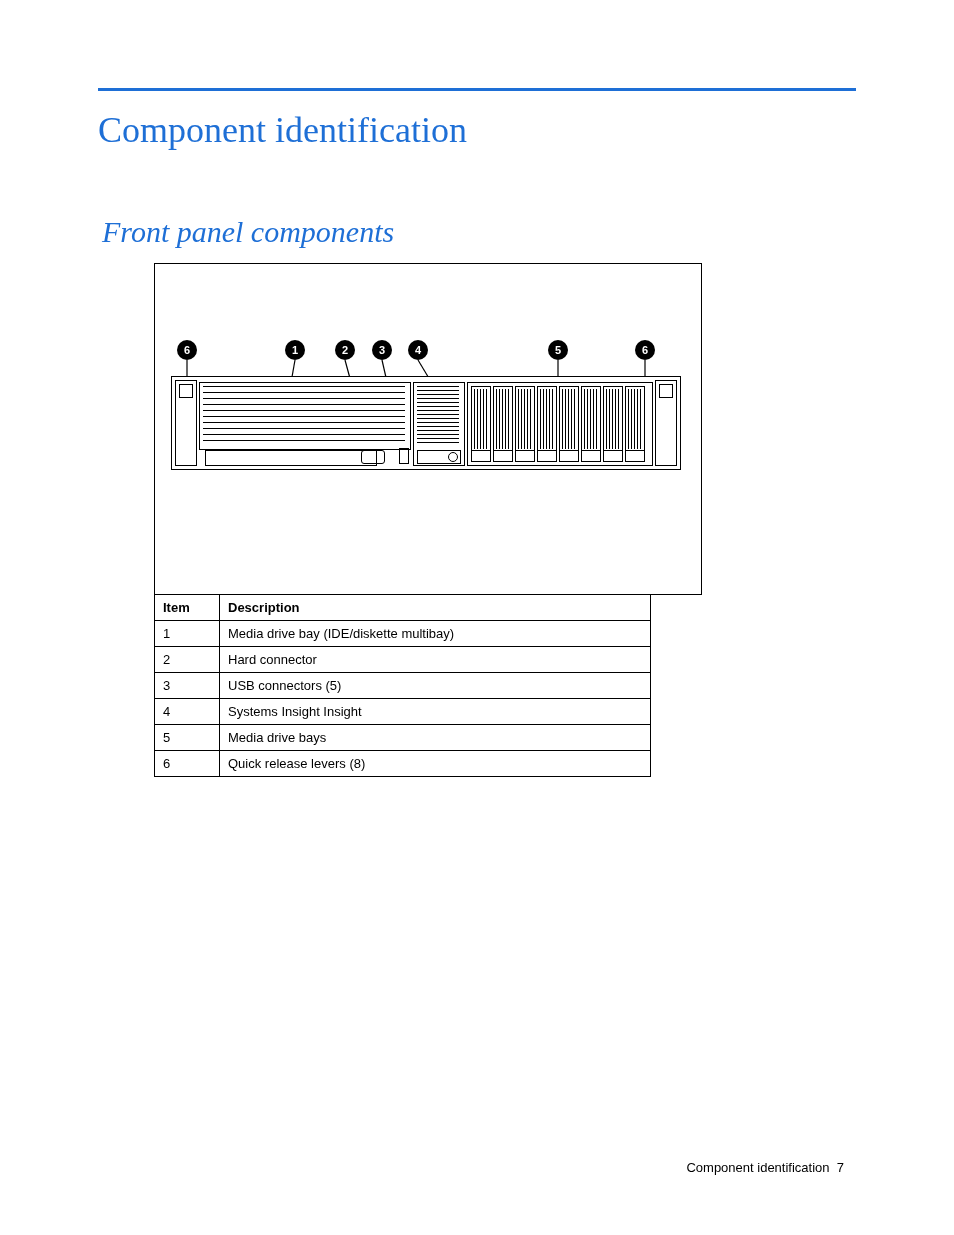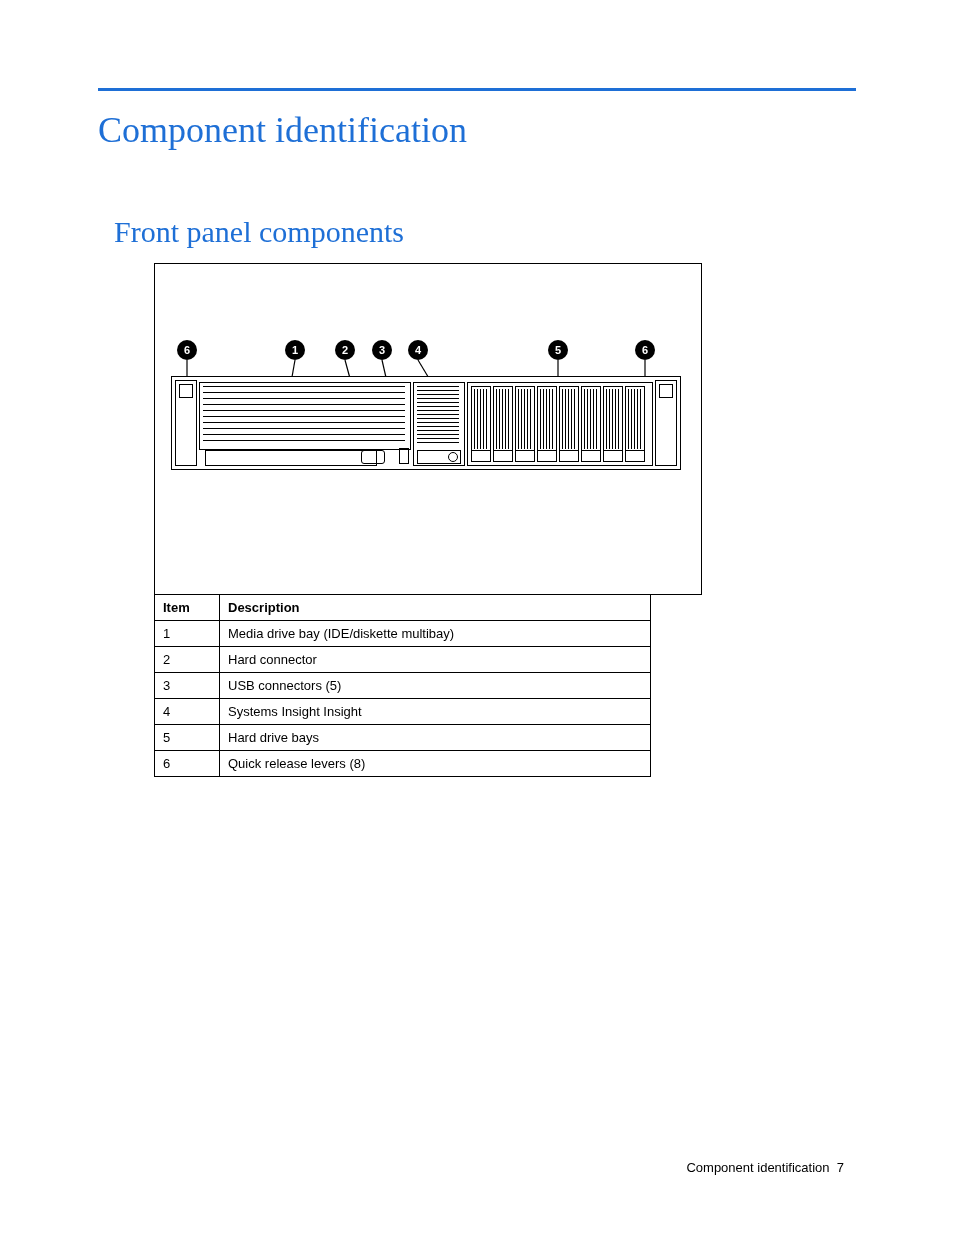--- a/index.html
+++ b/index.html
@@ -22,22 +22,23 @@
     font-size: 36px;
     font-weight: 400;
     color: #1e6fd6;
     margin: 0 0 64px 0;
     font-family: "Times New Roman", serif;
   }
   h2.subtitle {
     font-size: 30px;
     font-weight: 400;
     color: #1e6fd6;
-    margin: 0 0 14px 16px;
+    margin: 0 0 14px 4px;
     font-family: "Times New Roman", serif;
+    font-style: italic;
   }
   .diagram-frame {
     margin-left: 56px;
     width: 546px;
     height: 330px;
     border: 1.5px solid #000;
     position: relative;
     background: #fff;
     overflow: hidden;
   }
@@ -207,21 +208,21 @@
     <tr>
           <td class="item">3</td>
           <td>USB connectors (5)</td>
         </tr>
     <tr>
           <td class="item">4</td>
           <td>Systems Insight Insight</td>
         </tr>
     <tr>
           <td class="item">5</td>
-          <td>Hard drive bays</td>
+          <td>Media drive bays</td>
         </tr>
     <tr>
           <td class="item">6</td>
           <td>Quick release levers (8)</td>
         </tr>
   </tbody>
     </table>
 </div>
 
 <div class="footer">

